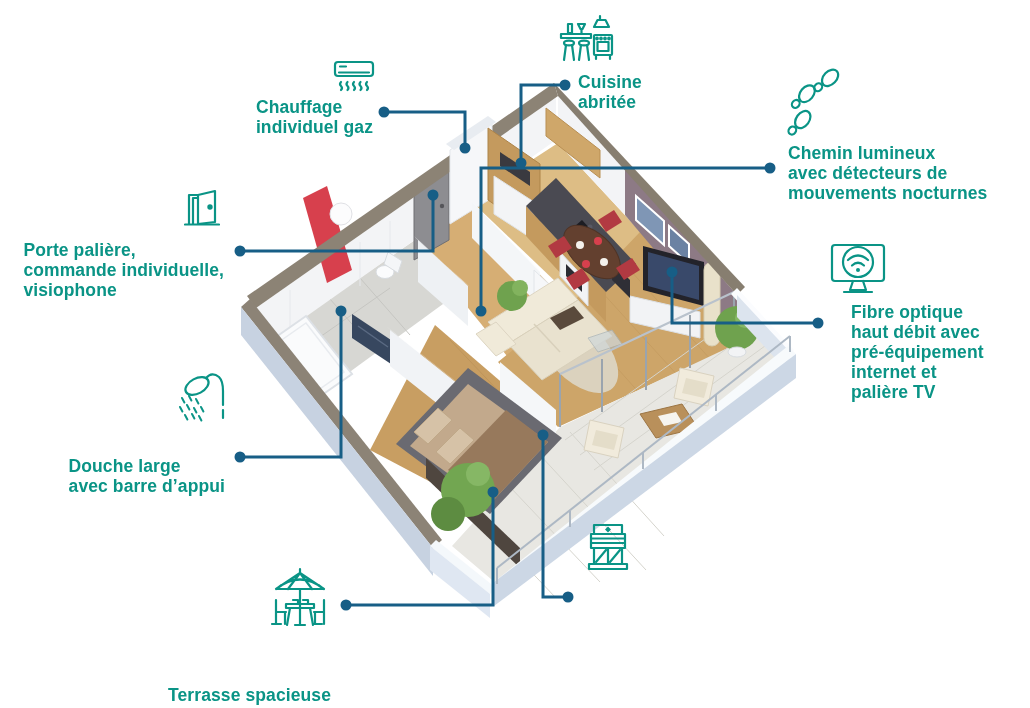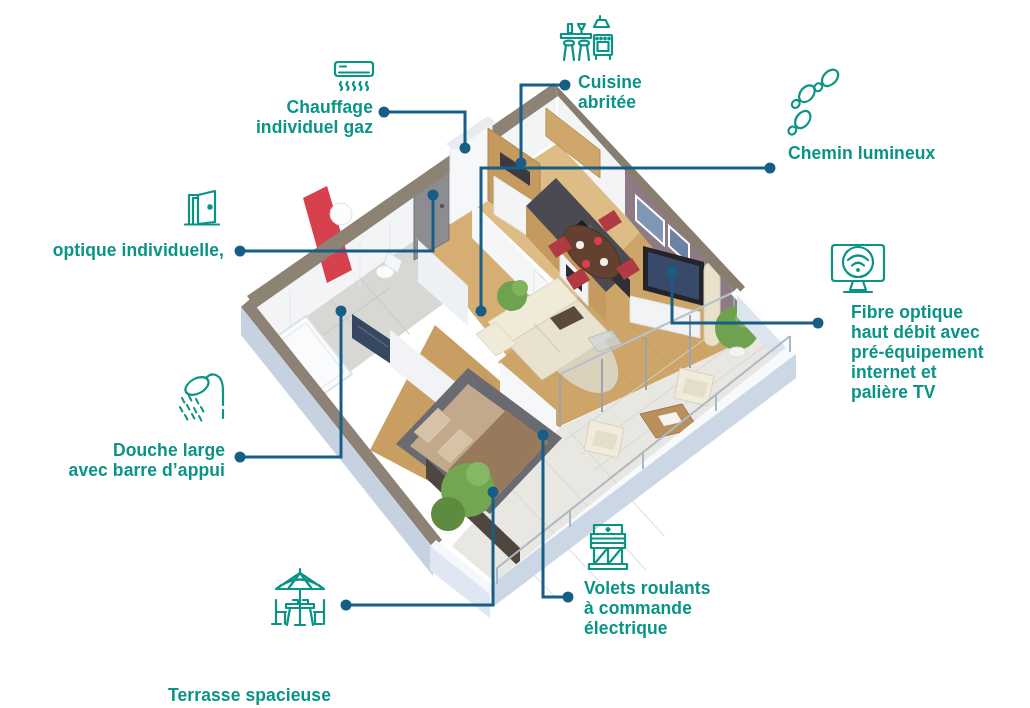--- a/index.html
+++ b/index.html
@@ -3,21 +3,21 @@
 <meta charset="utf-8">
 <style>
   html,body{margin:0;padding:0;background:#ffffff;}
   body{width:1030px;height:708px;position:relative;overflow:hidden;
        font-family:"Liberation Sans",sans-serif;}
   .stage{position:absolute;left:0;top:0;width:1030px;height:708px;}
   svg{display:block;}
   .layer{position:absolute;left:0;top:0;}
   .callout{position:absolute;color:#0a9486;font-weight:700;font-size:17.5px;
            line-height:20px;letter-spacing:.1px;white-space:nowrap;}
-  .callout.right{text-align:right;}
+  .callout.right{}
   .icn{position:absolute;color:#0a9486;}
   .icn svg{stroke:#0a9486;fill:none;stroke-width:2.2;stroke-linecap:round;stroke-linejoin:round;}
 </style>
 </head>
 <body>
 
 <div class="stage">
 
   <svg class="layer" width="1030" height="708" viewBox="0 0 1030 708">
 
@@ -377,41 +377,40 @@
     <div>Cuisine</div>
     <div>abritée</div>
   </div>
 
   <div class="callout right" style="right:657px;top:97px">
     <div>Chauffage</div>
     <div>individuel gaz</div>
   </div>
 
   <div class="callout right" style="right:806px;top:240px">
-    <div>optique individuelle,</div>
-  </div>
-
-  <div class="callout right" style="right:805px;top:440px">
+    <div>Porte palière,</div>
+    <div>commande individuelle,</div>
+    <div>visiophone</div>
+  </div>
+
+  <div class="callout right" style="right:805px;top:456px">
     <div>Douche large</div>
     <div>avec barre d’appui</div>
   </div>
 
   <div class="callout right" style="right:699px;top:685px">
     <div>Terrasse spacieuse</div>
     <div>et abritée</div>
   </div>
 
-  <div class="callout" style="left:584px;top:578px">
-    <div>Volets roulants</div>
-    <div>à commande</div>
-    <div>électrique</div>
-  </div>
 
   <div class="callout" style="left:788px;top:143px">
     <div>Chemin lumineux</div>
+    <div>avec détecteurs de</div>
+    <div>mouvements nocturnes</div>
   </div>
 
   <div class="callout" style="left:851px;top:302px">
     <div>Fibre optique</div>
     <div>haut débit avec</div>
     <div>pré-équipement</div>
     <div>internet et</div>
     <div>palière TV</div>
   </div>
 

